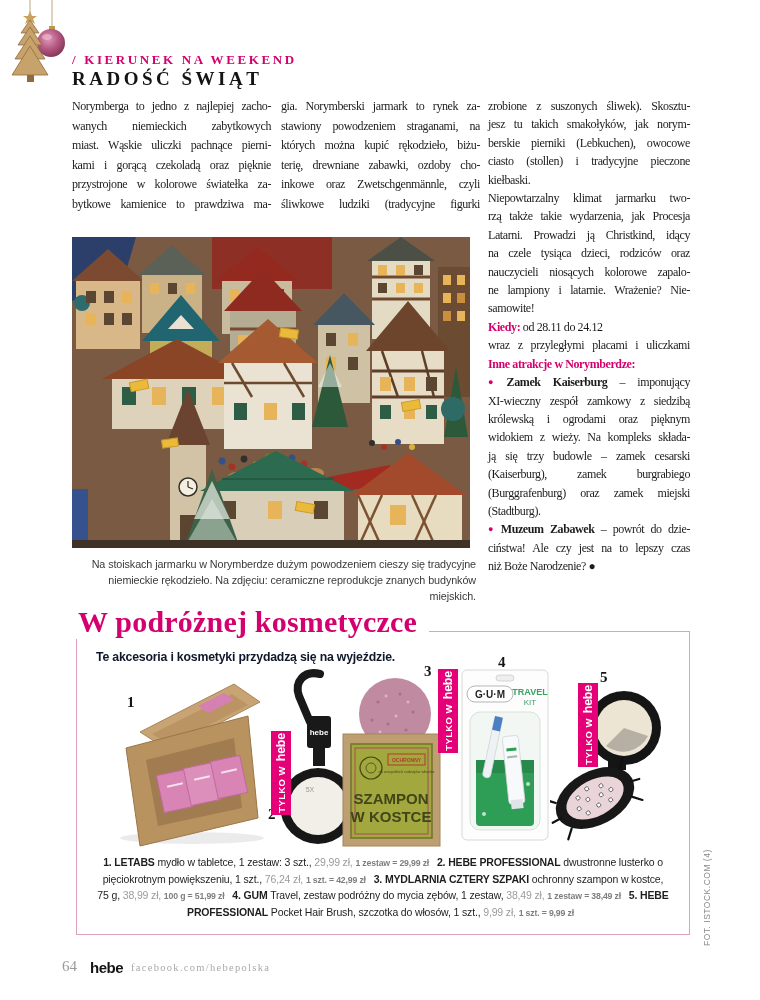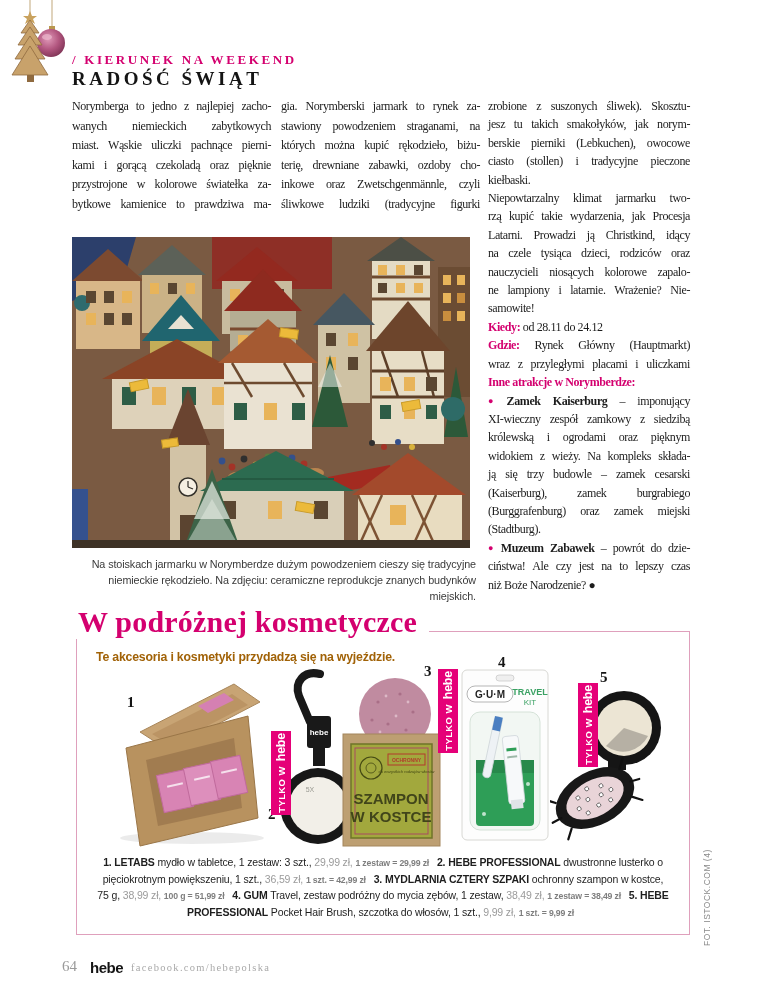--- a/index.html
+++ b/index.html
@@ -34,21 +34,21 @@
     color:#3a3a3a;letter-spacing:-0.1px;text-align:right;
   }
   
   .kbox{position:absolute;left:76px;top:631px;width:612px;height:302px;border:1px solid #dfa0bc;}
   .kbox-title{
     position:absolute;left:70px;top:605px;background:#fff;padding:0 12px 0 8px;
     font-size:30px;font-weight:700;color:#d4006f;letter-spacing:0.2px;white-space:nowrap;
   }
   .kbox-sub{
     position:absolute;left:96px;top:650px;font-family:"Liberation Sans",sans-serif;
-    font-size:12.3px;font-weight:700;color:#a16207;letter-spacing:-0.2px;
+    font-size:12.3px;font-weight:700;color:#0f172a;letter-spacing:-0.2px;
   }
   .pnum{position:absolute;font-size:15px;font-weight:700;color:#141414;}
   .prod{position:absolute;}
   .ribbon{
     position:absolute;width:84px;height:20px;background:#e50078;color:#fff;
     display:flex;align-items:center;justify-content:center;gap:5px;
     transform:rotate(-90deg);font-family:"Liberation Sans",sans-serif;
   }
   .rb-prefix{font-size:9.5px;font-weight:700;letter-spacing:.4px;}
   .rb-brand{font-size:12.5px;font-weight:700;letter-spacing:-.3px;}
@@ -120,28 +120,27 @@
   <div class="ln j">śliwkowe ludziki (tradycyjne figurki</div>
 </div>
 
 <div class="col" id="col3">
   <div class="ln j">zrobione z suszonych śliwek). Skosztu-</div>
   <div class="ln j">jesz tu takich smakołyków, jak norym-</div>
   <div class="ln j">berskie pierniki (Lebkuchen), owocowe</div>
   <div class="ln j">ciasto (stollen) i tradycyjne pieczone</div>
   <div class="ln">kiełbaski.</div>
   <div class="ln j">Niepowtarzalny klimat jarmarku two-</div>
-  <div class="ln j">rzą kupić takie wydarzenia, jak Procesja</div>
+  <div class="ln j">rzą także takie wydarzenia, jak Procesja</div>
   <div class="ln j">Latarni. Prowadzi ją Christkind, idący</div>
   <div class="ln j">na czele tysiąca dzieci, rodziców oraz</div>
   <div class="ln j">nauczycieli niosących kolorowe zapalo-</div>
   <div class="ln j">ne lampiony i latarnie. Wrażenie? Nie-</div>
   <div class="ln">samowite!</div>
   <div class="ln"><span class="pk">Kiedy:</span><span> od 28.11 do 24.12</span></div>
-  <div class="ln j"><span class="pk">Gdzie:</span><span> Rynek Główny (Hauptmarkt)</span></div>
   <div class="ln j">wraz z przyległymi placami i uliczkami</div>
   <div class="ln pk">Inne atrakcje w Norymberdze:</div>
   <div class="ln j"><span class="bl">●</span><b>Zamek Kaiserburg</b><span> – imponujący</span></div>
   <div class="ln j">XI-wieczny zespół zamkowy z siedzibą</div>
   <div class="ln j">królewską i ogrodami oraz pięknym</div>
   <div class="ln j">widokiem z wieży. Na kompleks składa-</div>
   <div class="ln j">ją się trzy budowle – zamek cesarski</div>
   <div class="ln j">(Kaiserburg), zamek burgrabiego</div>
   <div class="ln j">(Burggrafenburg) oraz zamek miejski</div>
   <div class="ln">(Stadtburg).</div>
@@ -436,21 +435,21 @@
   <span class="rb-prefix">TYLKO W</span>
   <span class="rb-brand">hebe</span>
 </div>
 <div class="ribbon" style="left:546px;top:715px;">
   <span class="rb-prefix">TYLKO W</span>
   <span class="rb-brand">hebe</span>
 </div>
 
 <div class="desc">
   <span class="di"><span class="b">1. </span><span class="b">LETABS</span><span> mydło w tabletce, 1 zestaw: 3 szt., </span><span class="pr">29,99 zł, </span><span class="un">1 zestaw = 29,99 zł</span></span>
-  <span class="di"><span class="b">2. </span><span class="b">HEBE PROFESSIONAL</span><span> dwustronne lusterko o pięciokrotnym powiększeniu, 1 szt., </span><span class="pr">36,59 zł, </span><span class="un">1 szt. = 42,99 zł</span></span>
+  <span class="di"><span class="b">2. </span><span class="b">HEBE PROFESSIONAL</span><span> dwustronne lusterko o pięciokrotnym powiększeniu, 1 szt., </span><span class="pr">76,24 zł, </span><span class="un">1 szt. = 42,99 zł</span></span>
   <span class="di"><span class="b">3. </span><span class="b">MYDLARNIA CZTERY SZPAKI</span><span> ochronny szampon w kostce, 75 g, </span><span class="pr">38,99 zł, </span><span class="un">100 g = 51,99 zł</span></span>
   <span class="di"><span class="b">4. </span><span class="b">GUM</span><span> Travel, zestaw podróżny do mycia zębów, 1 zestaw, </span><span class="pr">38,49 zł, </span><span class="un">1 zestaw = 38,49 zł</span></span>
   <span class="di"><span class="b">5. </span><span class="b">HEBE PROFESSIONAL</span><span> Pocket Hair Brush, szczotka do włosów, 1 szt., </span><span class="pr">9,99 zł, </span><span class="un">1 szt. = 9,99 zł</span></span>
 </div>
 
 <div class="f-page">64</div>
 <div class="f-logo">hebe</div>
 <div class="f-url">facebook.com/hebepolska</div>
 <div class="credit">FOT. ISTOCK.COM (4)</div>
 

